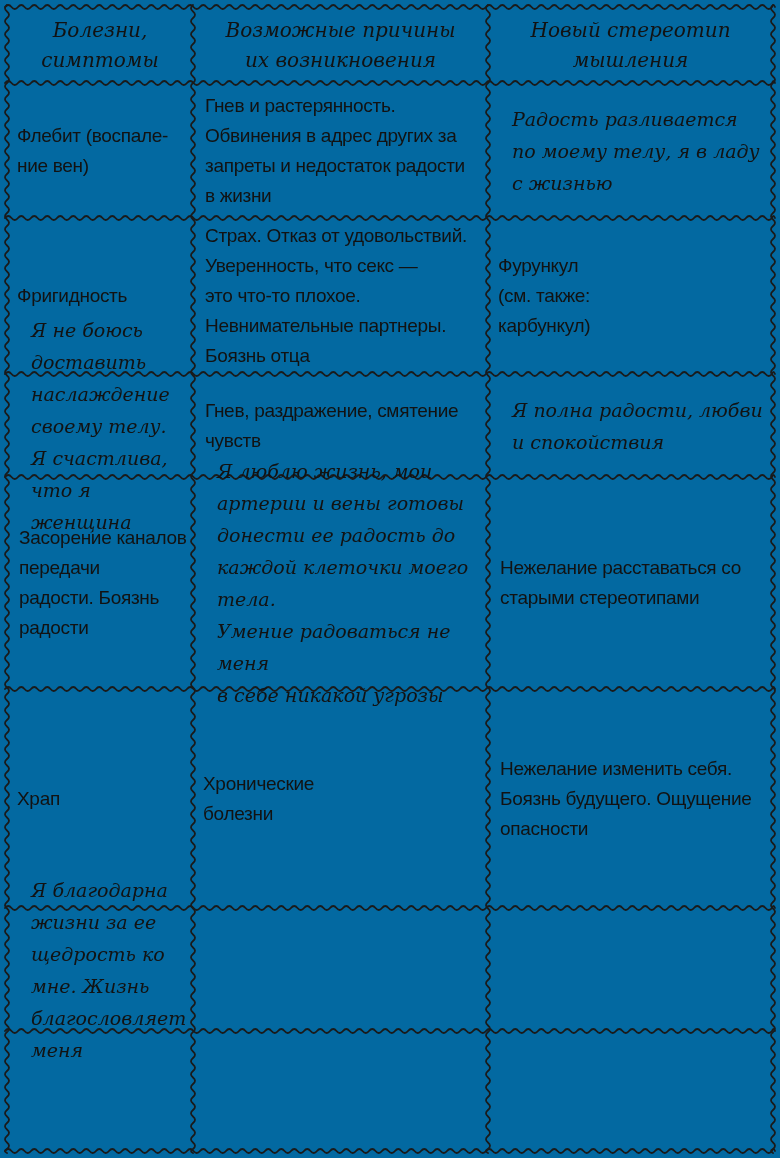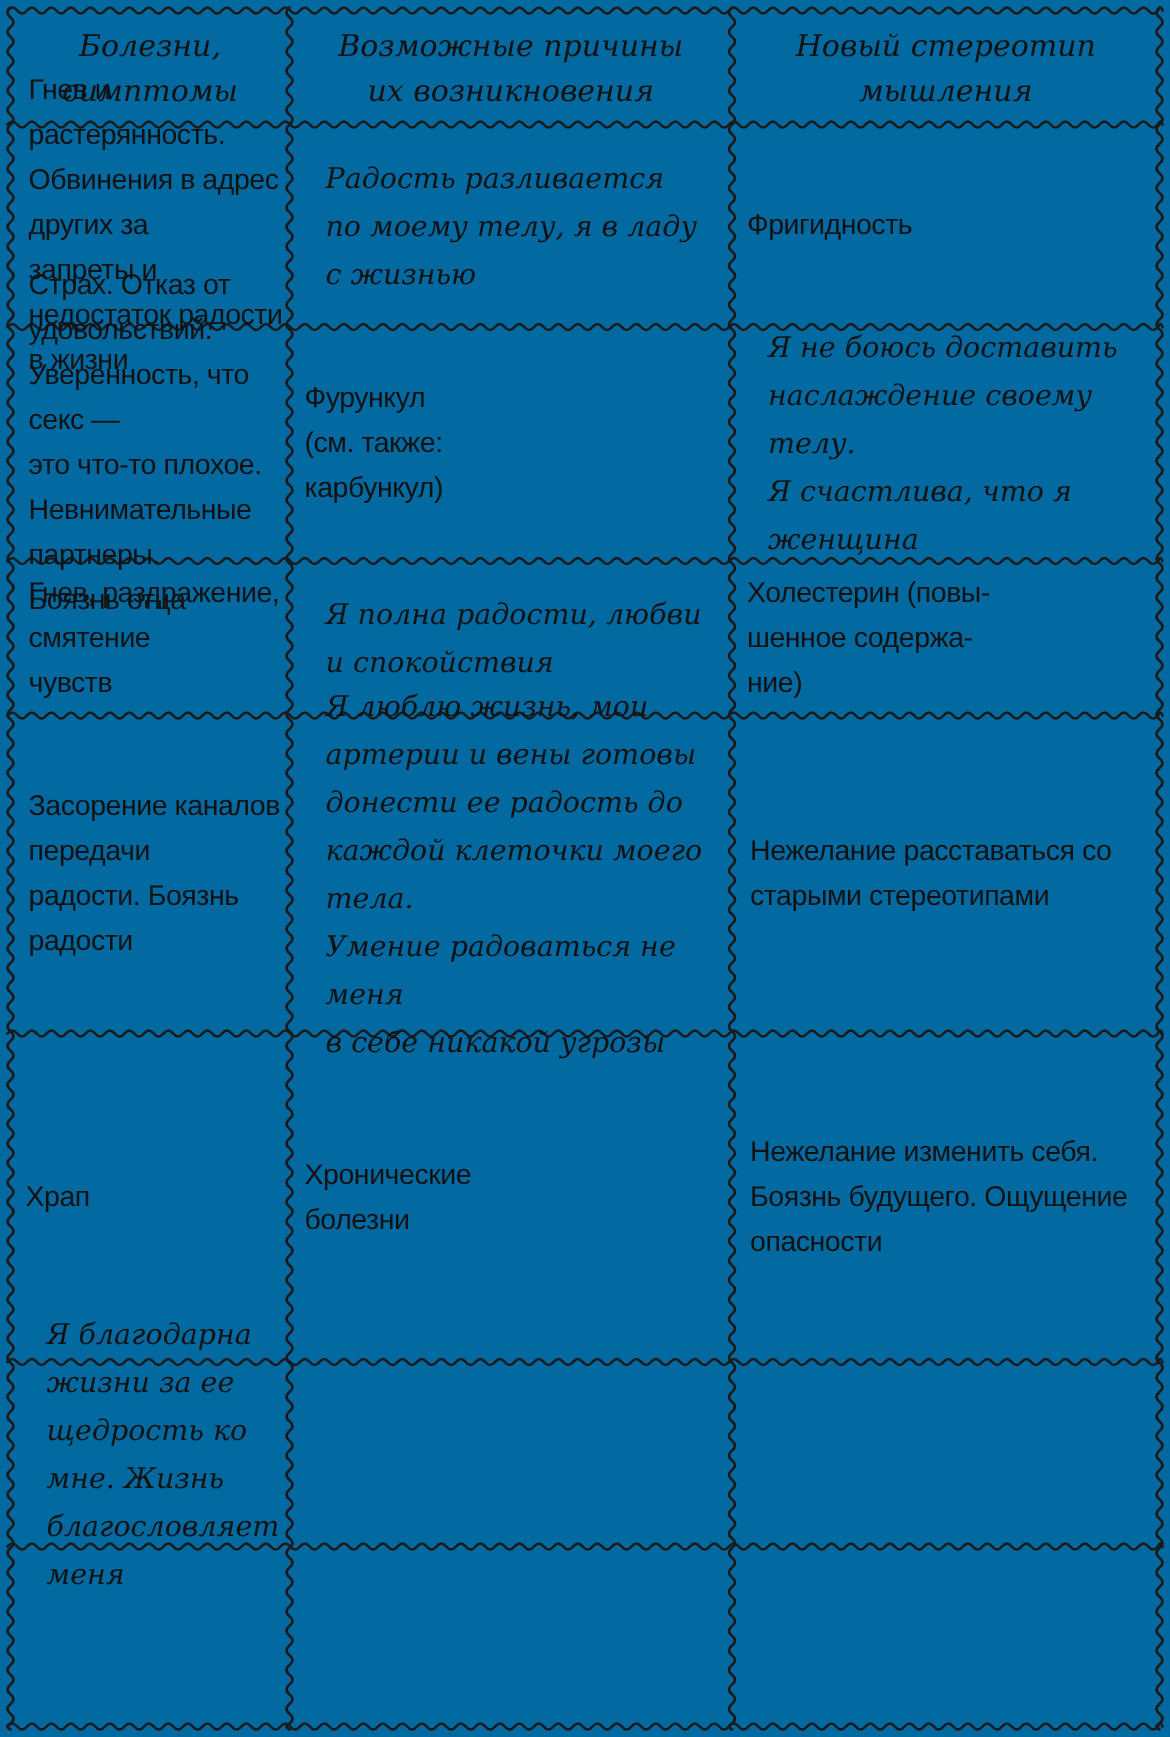--- a/index.html
+++ b/index.html
@@ -83,20 +83,22 @@
 
   <div class="grid">
 
     <div class="cell head">Болезни,
 симптомы</div>
     <div class="cell head">Возможные причины
 их возникновения</div>
     <div class="cell head">Новый стереотип
 мышления</div>
 
+    <div class="cell plain c-sym">Флебит (воспале-
+ние вен)</div>
     <div class="cell plain c-cau">Гнев и растерянность.
 Обвинения в адрес других за
 запреты и недостаток радости
 в жизни</div>
     <div class="cell script c-aff">Радость разливается
 по моему телу, я в ладу
 с жизнью</div>
 
     <div class="cell plain c-sym">Фригидность</div>
     <div class="cell plain c-cau">Страх. Отказ от удовольствий.
@@ -109,23 +111,20 @@
 карбункул)</div>
 
     <div class="cell script c-aff">Я не боюсь доставить
 наслаждение своему телу.
 Я счастлива, что я женщина</div>
     <div class="cell plain c-cau">Гнев, раздражение, смятение
 чувств</div>
     <div class="cell script c-aff">Я полна радости, любви
 и спокойствия</div>
 
-    <div class="cell plain c-sym">Холестерин (повы-
-шенное содержа-
-ние)</div>
     <div class="cell plain c-cau">Засорение каналов передачи
 радости. Боязнь радости</div>
     <div class="cell script c-aff">Я люблю жизнь, мои
 артерии и вены готовы
 донести ее радость до
 каждой клеточки моего тела.
 Умение радоваться не меня
 в себе никакой угрозы</div>
 
     <div class="cell plain c-cau">Нежелание расставаться со

